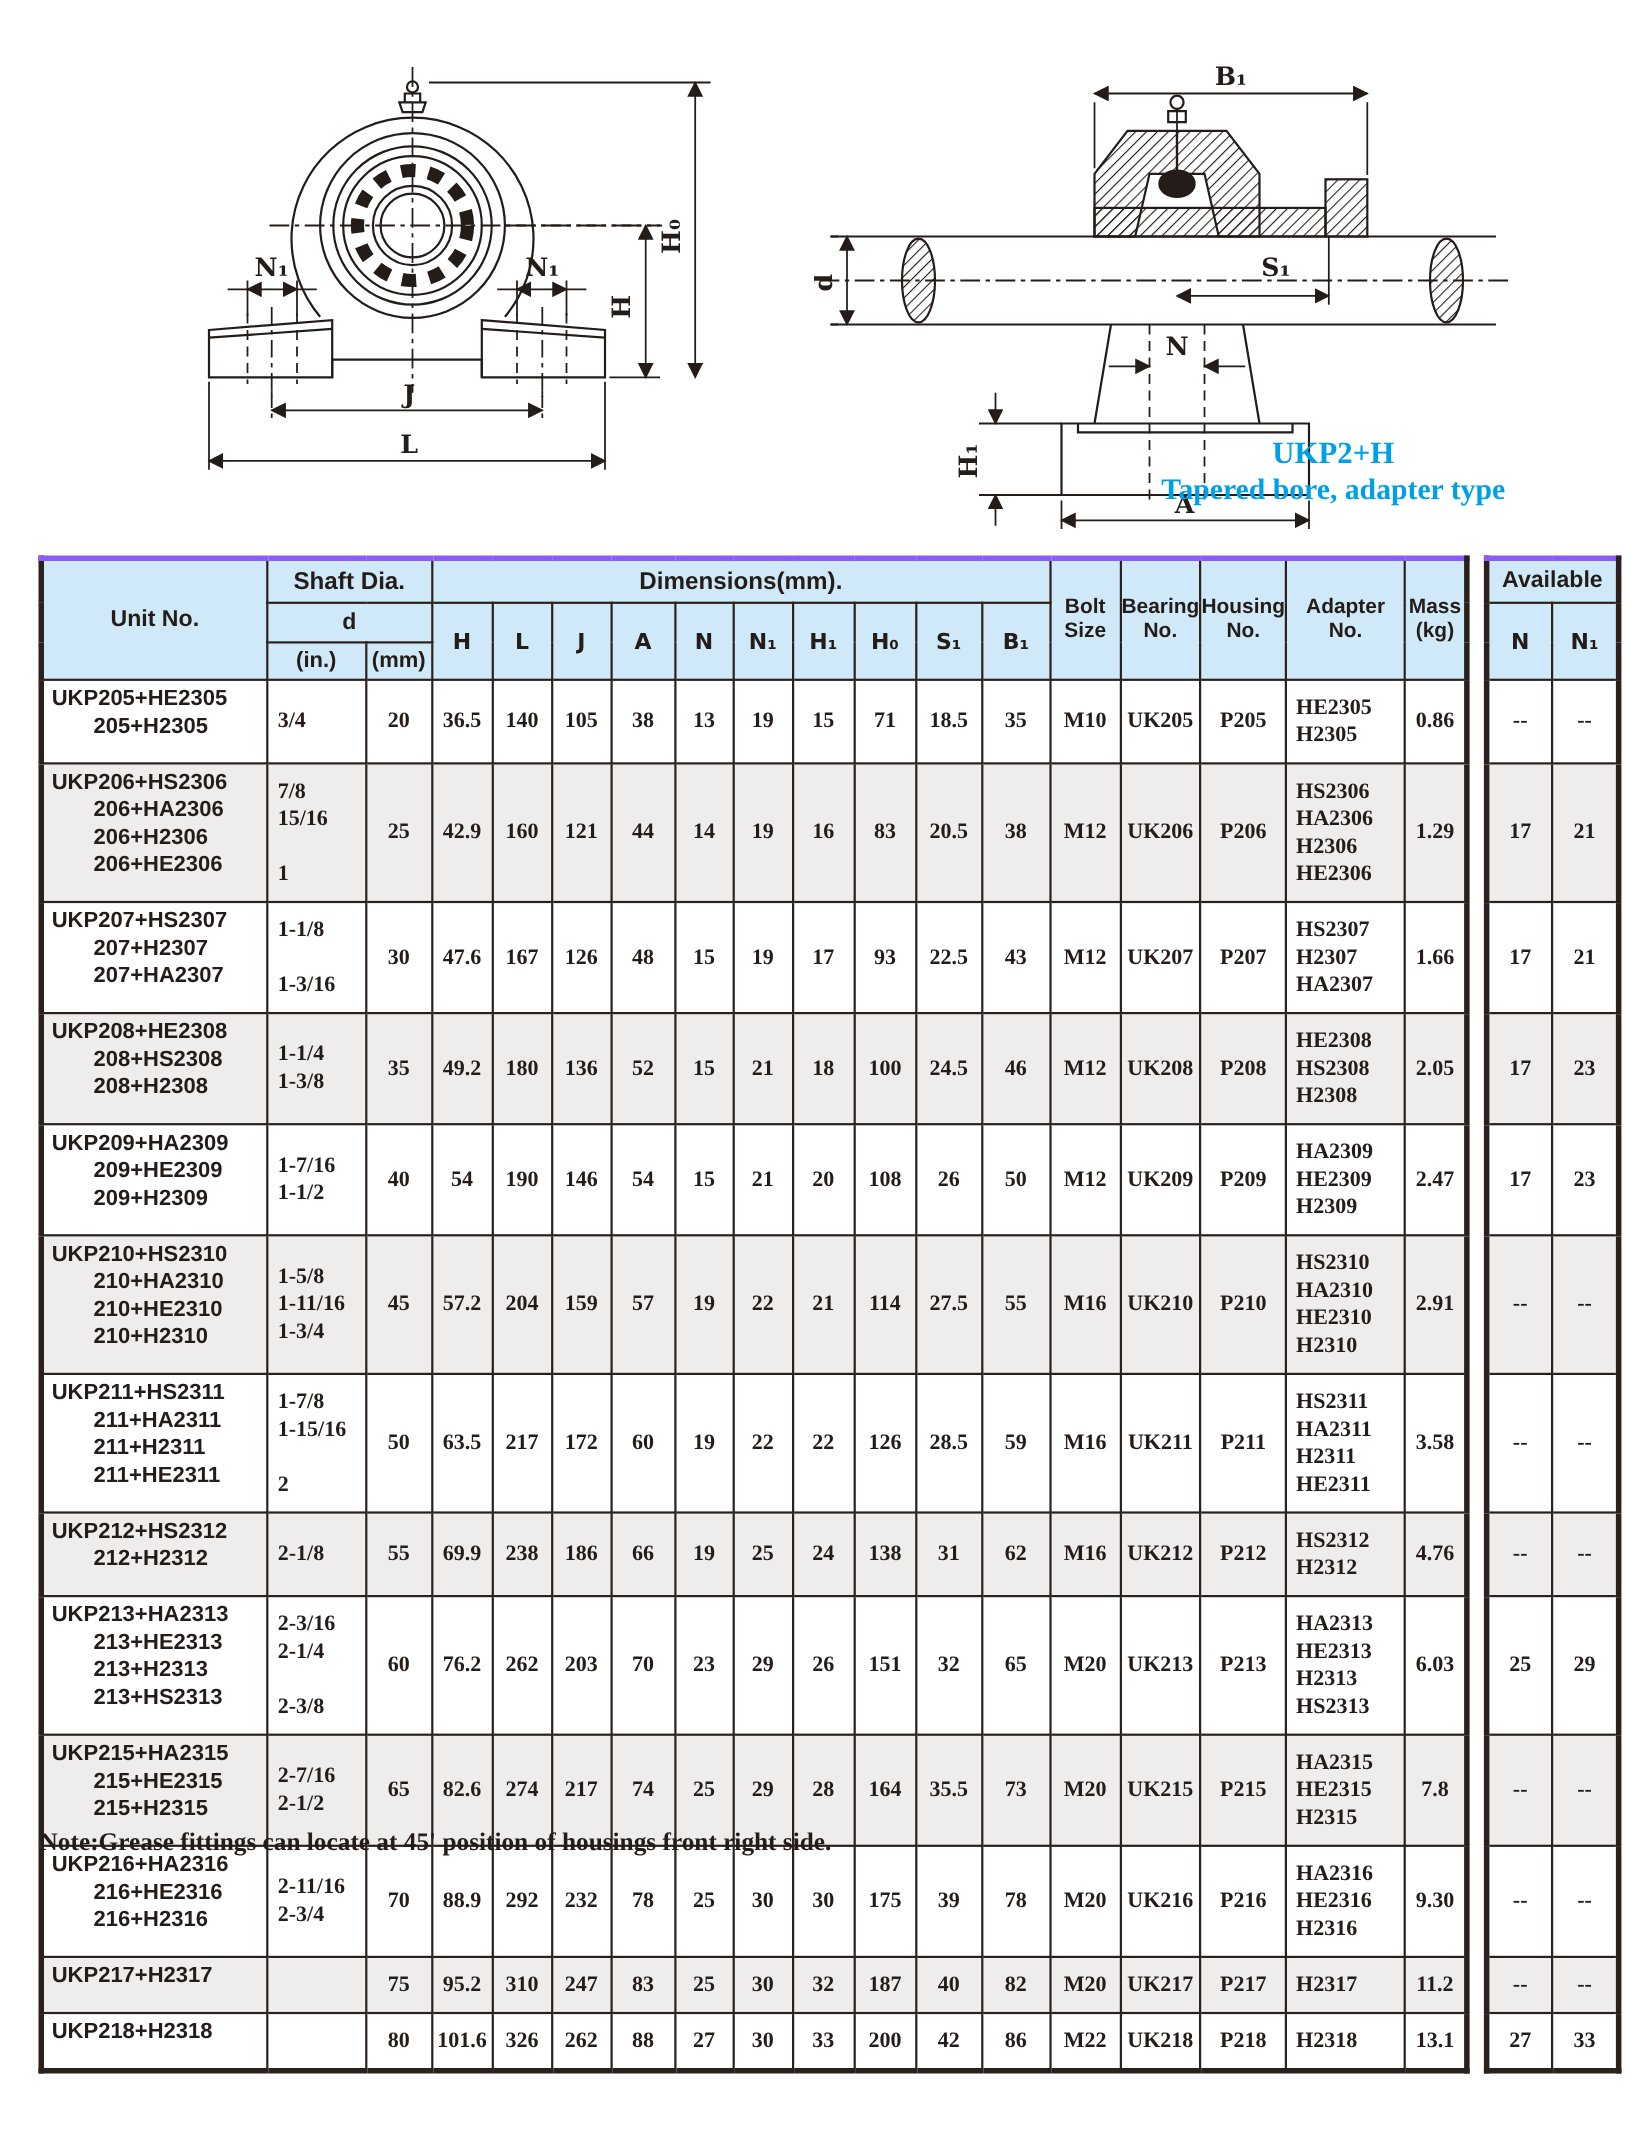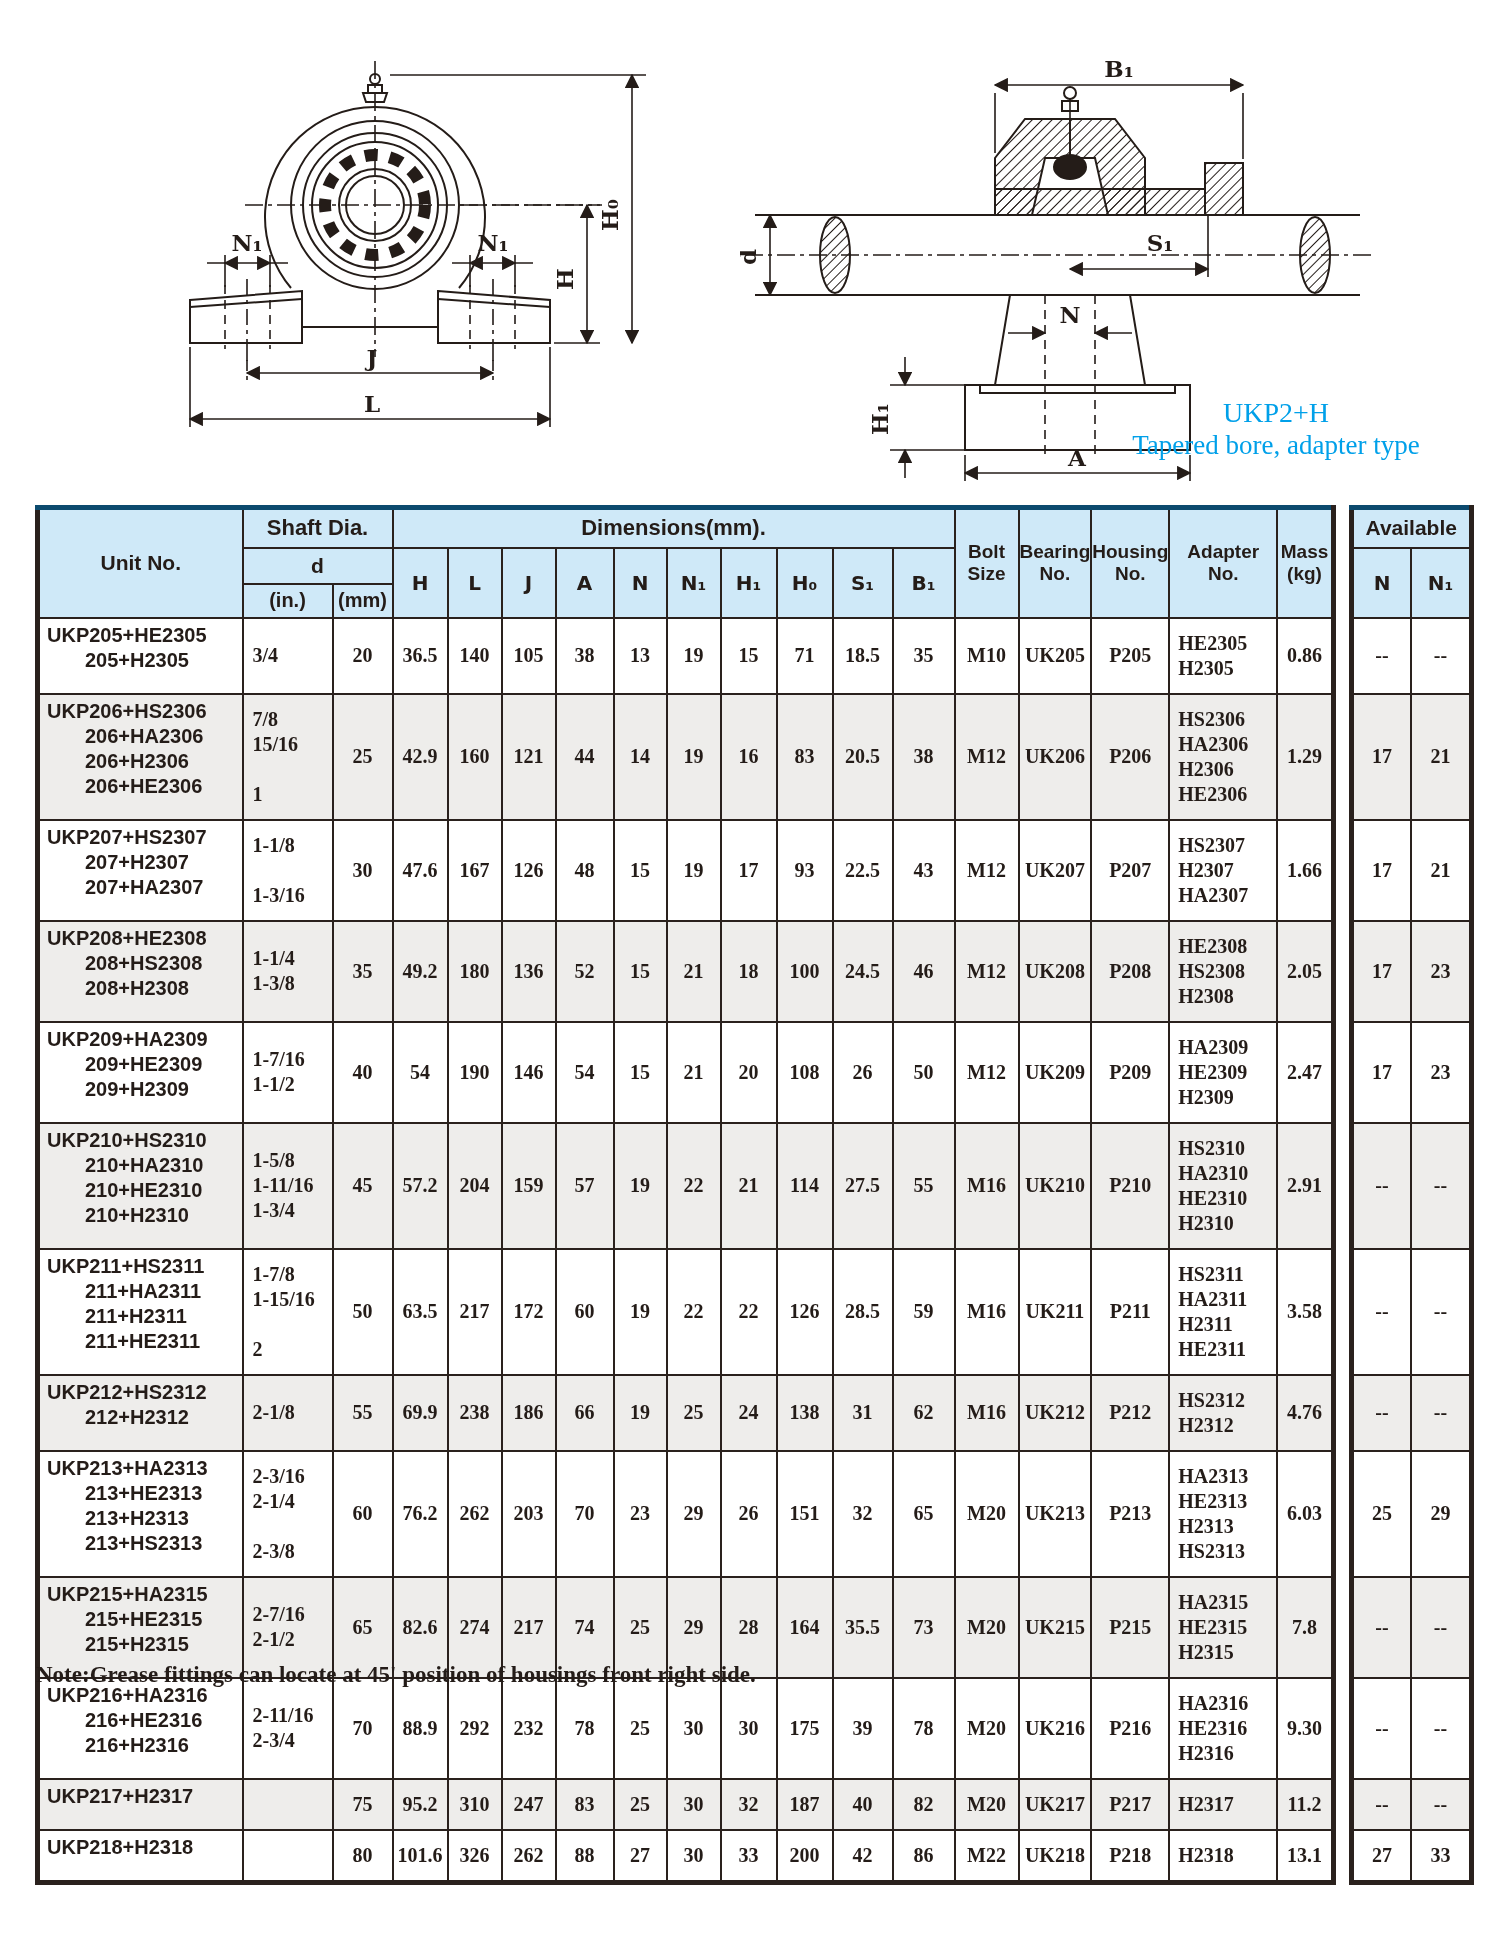--- a/index.html
+++ b/index.html
@@ -1,37 +1,37 @@
 <!DOCTYPE html>
 <html><head>
 <meta charset="utf-8">
 <style>
   html,body{margin:0;padding:0;background:#ffffff;}
   .sheet{position:relative;width:1497px;height:1949px;background:#fff;overflow:hidden;
          font-family:"Liberation Sans",sans-serif;color:#241c18;}
 
   
   svg text{font-family:"DejaVu Serif",serif;font-weight:bold;fill:#241c18;}
-  .caption{position:absolute;left:1080px;top:396px;width:392px;text-align:center;
-           font-family:"Liberation Serif",serif;font-weight:normal;line-height:33px;}
+  .caption{position:absolute;left:1016px;top:396px;width:392px;text-align:center;
+           font-family:"Liberation Serif",serif;font-weight:bold;line-height:33px;}
   .caption .l1{font-size:28px;}
   .caption .l2{font-size:27px;}
 
   
   .tblwrap{position:absolute;left:35px;top:505px;}
   table{border-collapse:collapse;table-layout:fixed;}
   th,td{border:2px solid #2a211d;padding:0;box-sizing:border-box;}
   th{background:#cfe9f8;font-weight:bold;text-align:center;vertical-align:middle;}
   td{background:#ffffff;vertical-align:middle;text-align:center;
      font-family:"Liberation Serif",serif;font-weight:bold;font-size:20px;}
   tr.shade td{background:#eeedeb;}
   .spacer, tr.shade .spacer{border:none;background:#fff;}
 
   
-  thead tr:first-child th:not(.spacer){border-top:5px solid #0c4a6e;}
+  thead tr:first-child th:not(.spacer){border-top:5px solid #8b5cf6;}
   tbody tr:last-child td:not(.spacer){border-bottom:5px solid #2a211d;}
   .h-unit,.c-unit{border-left:5px solid #2a211d;}
   .h-mass,.c-mass{border-right:5px solid #2a211d;}
   .h-avail{border-left:5px solid #2a211d;border-right:5px solid #2a211d;}
   .h-avn,.c-avn{border-left:5px solid #2a211d;}
   .h-avn1,.c-avn1{border-right:5px solid #2a211d;}
 
   .h-unit{font-size:21px;}
   .h-shaft,.h-dims{font-size:22px;}
   .h-d{font-size:21px;}

